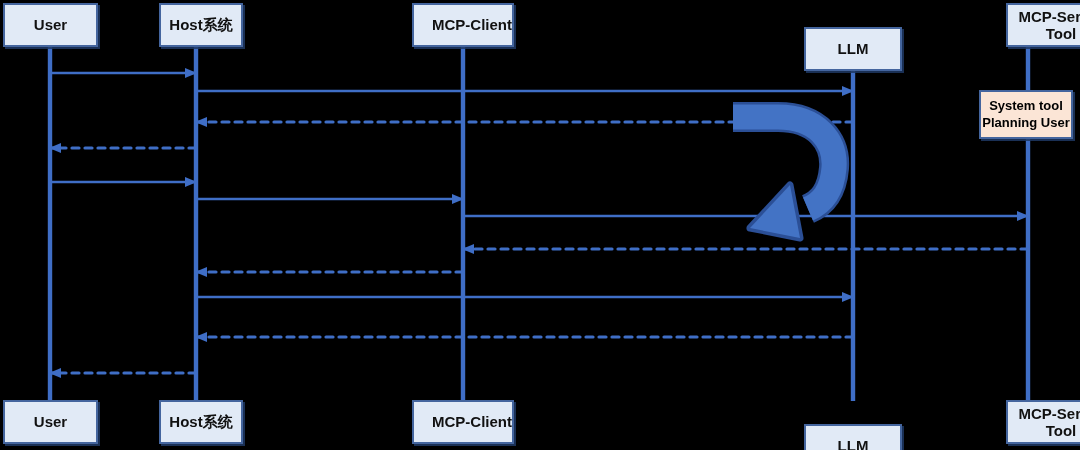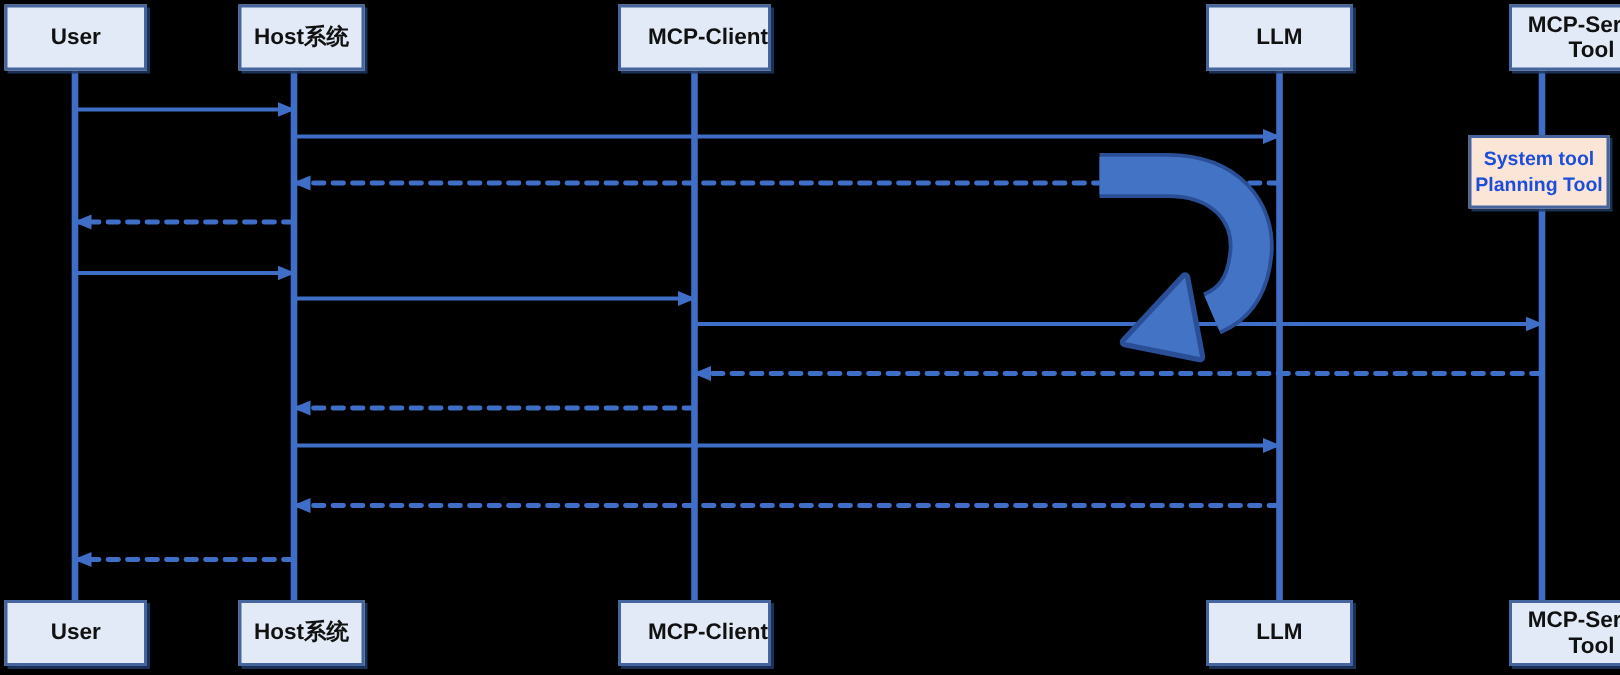--- a/index.html
+++ b/index.html
@@ -22,28 +22,28 @@
     position:absolute;top:3px;height:44px;box-sizing:border-box;
     background:#e1eaf6;border:2px solid #44659e;
     box-shadow:2px 2px 0 rgba(31,56,100,.85);
     display:flex;align-items:center;justify-content:center;text-align:center;
     font-size:15px;color:#111;line-height:1.15;z-index:2;
   }
   .actor-box.bottom{top:400px;}
   .pos-user{left:3px;width:95px;}
   .pos-host{left:159px;width:84px;}
   .pos-client{left:412px;width:102px;justify-content:flex-end;}
-  .pos-llm{left:804px;width:98px;}
+  .pos-llm{left:804px;width:98px;margin-top:24px;}
   .pos-server{left:1006px;width:110px;}
   .note-box{
     position:absolute;left:979px;top:90px;width:94px;height:49px;box-sizing:border-box;
     background:#fbe5d6;border:2px solid #44659e;
     box-shadow:2px 2px 0 rgba(31,56,100,.85);
     display:flex;flex-direction:column;align-items:center;justify-content:center;text-align:center;
-    font-size:13px;color:#1d4ed8;line-height:1.25;z-index:2;
+    font-size:13px;color:#000000;line-height:1.25;z-index:2;
   }
 </style>
 </head>
 <body>
 
 <div class="stage">
 
   <svg id="canvas" width="1080" height="450" viewBox="0 0 1080 450">
     <defs>
       <marker id="arrowhead" markerUnits="userSpaceOnUse" markerWidth="14" markerHeight="12" refX="11" refY="5" orient="auto">
@@ -90,21 +90,21 @@
     </div>
   <div class="actor-box pos-llm">
       <span>LLM</span>
     </div>
   <div class="actor-box pos-server">
       <span>MCP-Server Tool</span>
     </div>
 
   <div class="note-box">
     <span>System tool</span>
-    <span>Planning Tool</span>
+    <span>Planning User</span>
   </div>
 
   <div class="actor-box bottom pos-user">
       <span>User</span>
     </div>
   <div class="actor-box bottom pos-host">
       <span>Host系统</span>
     </div>
   <div class="actor-box bottom pos-client">
       <span>MCP-Client</span>

